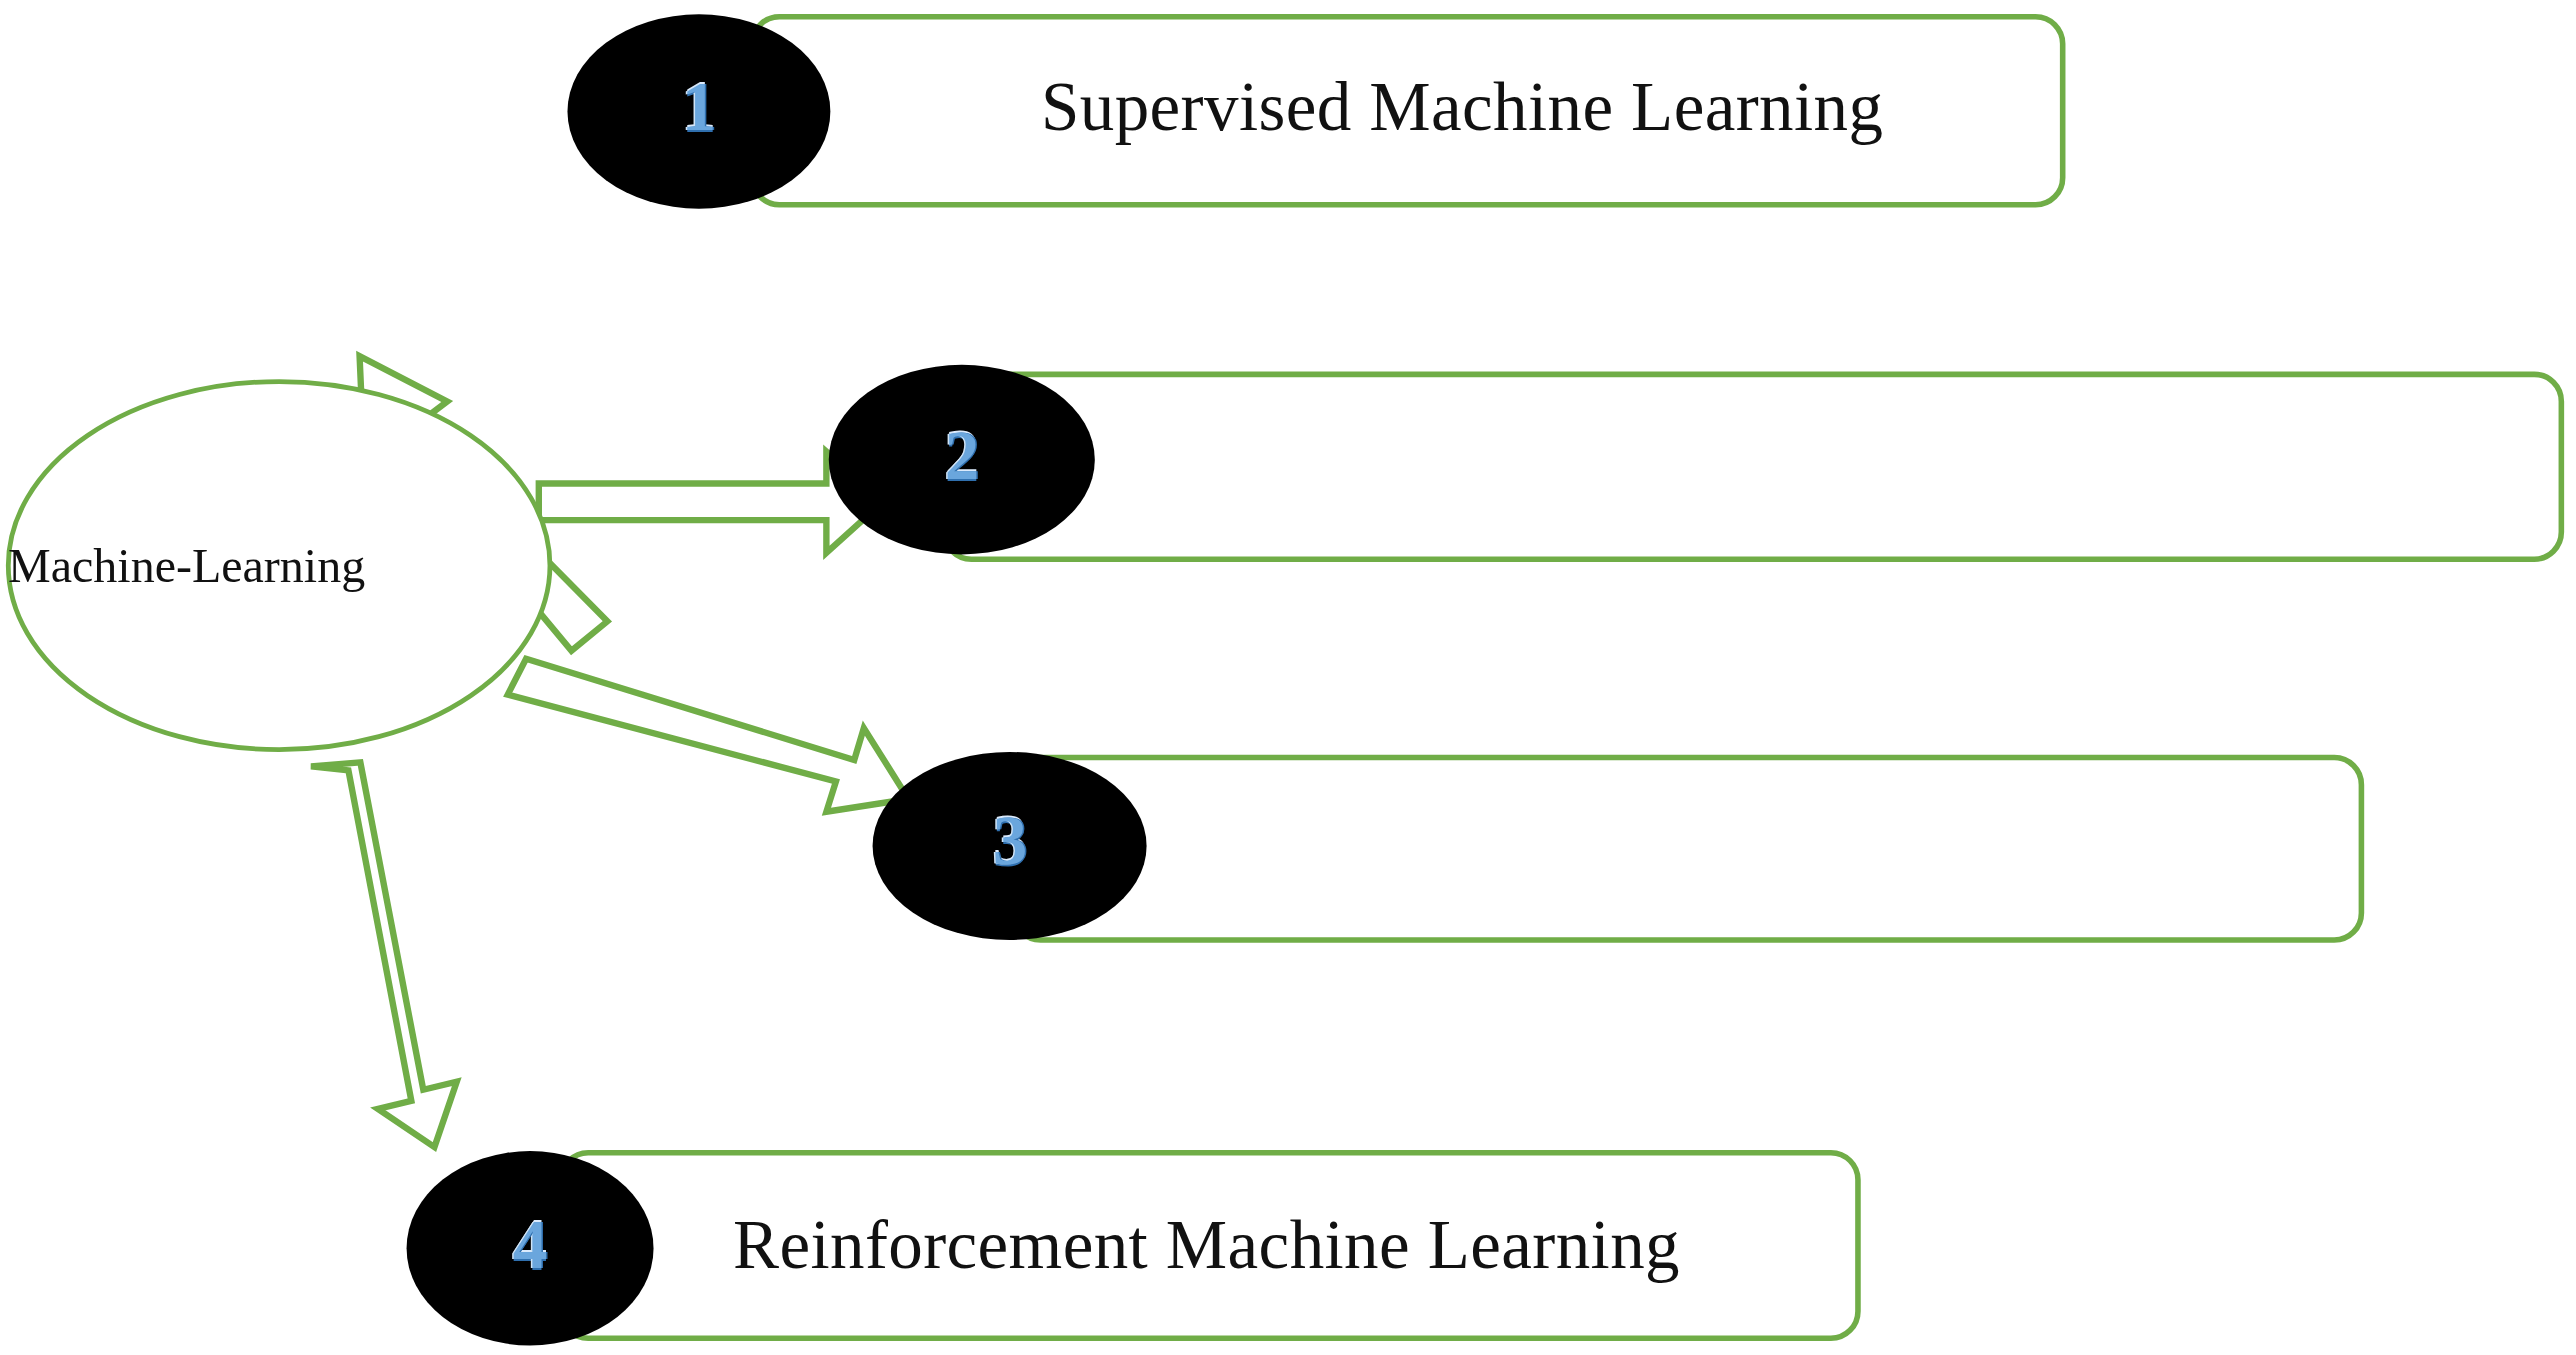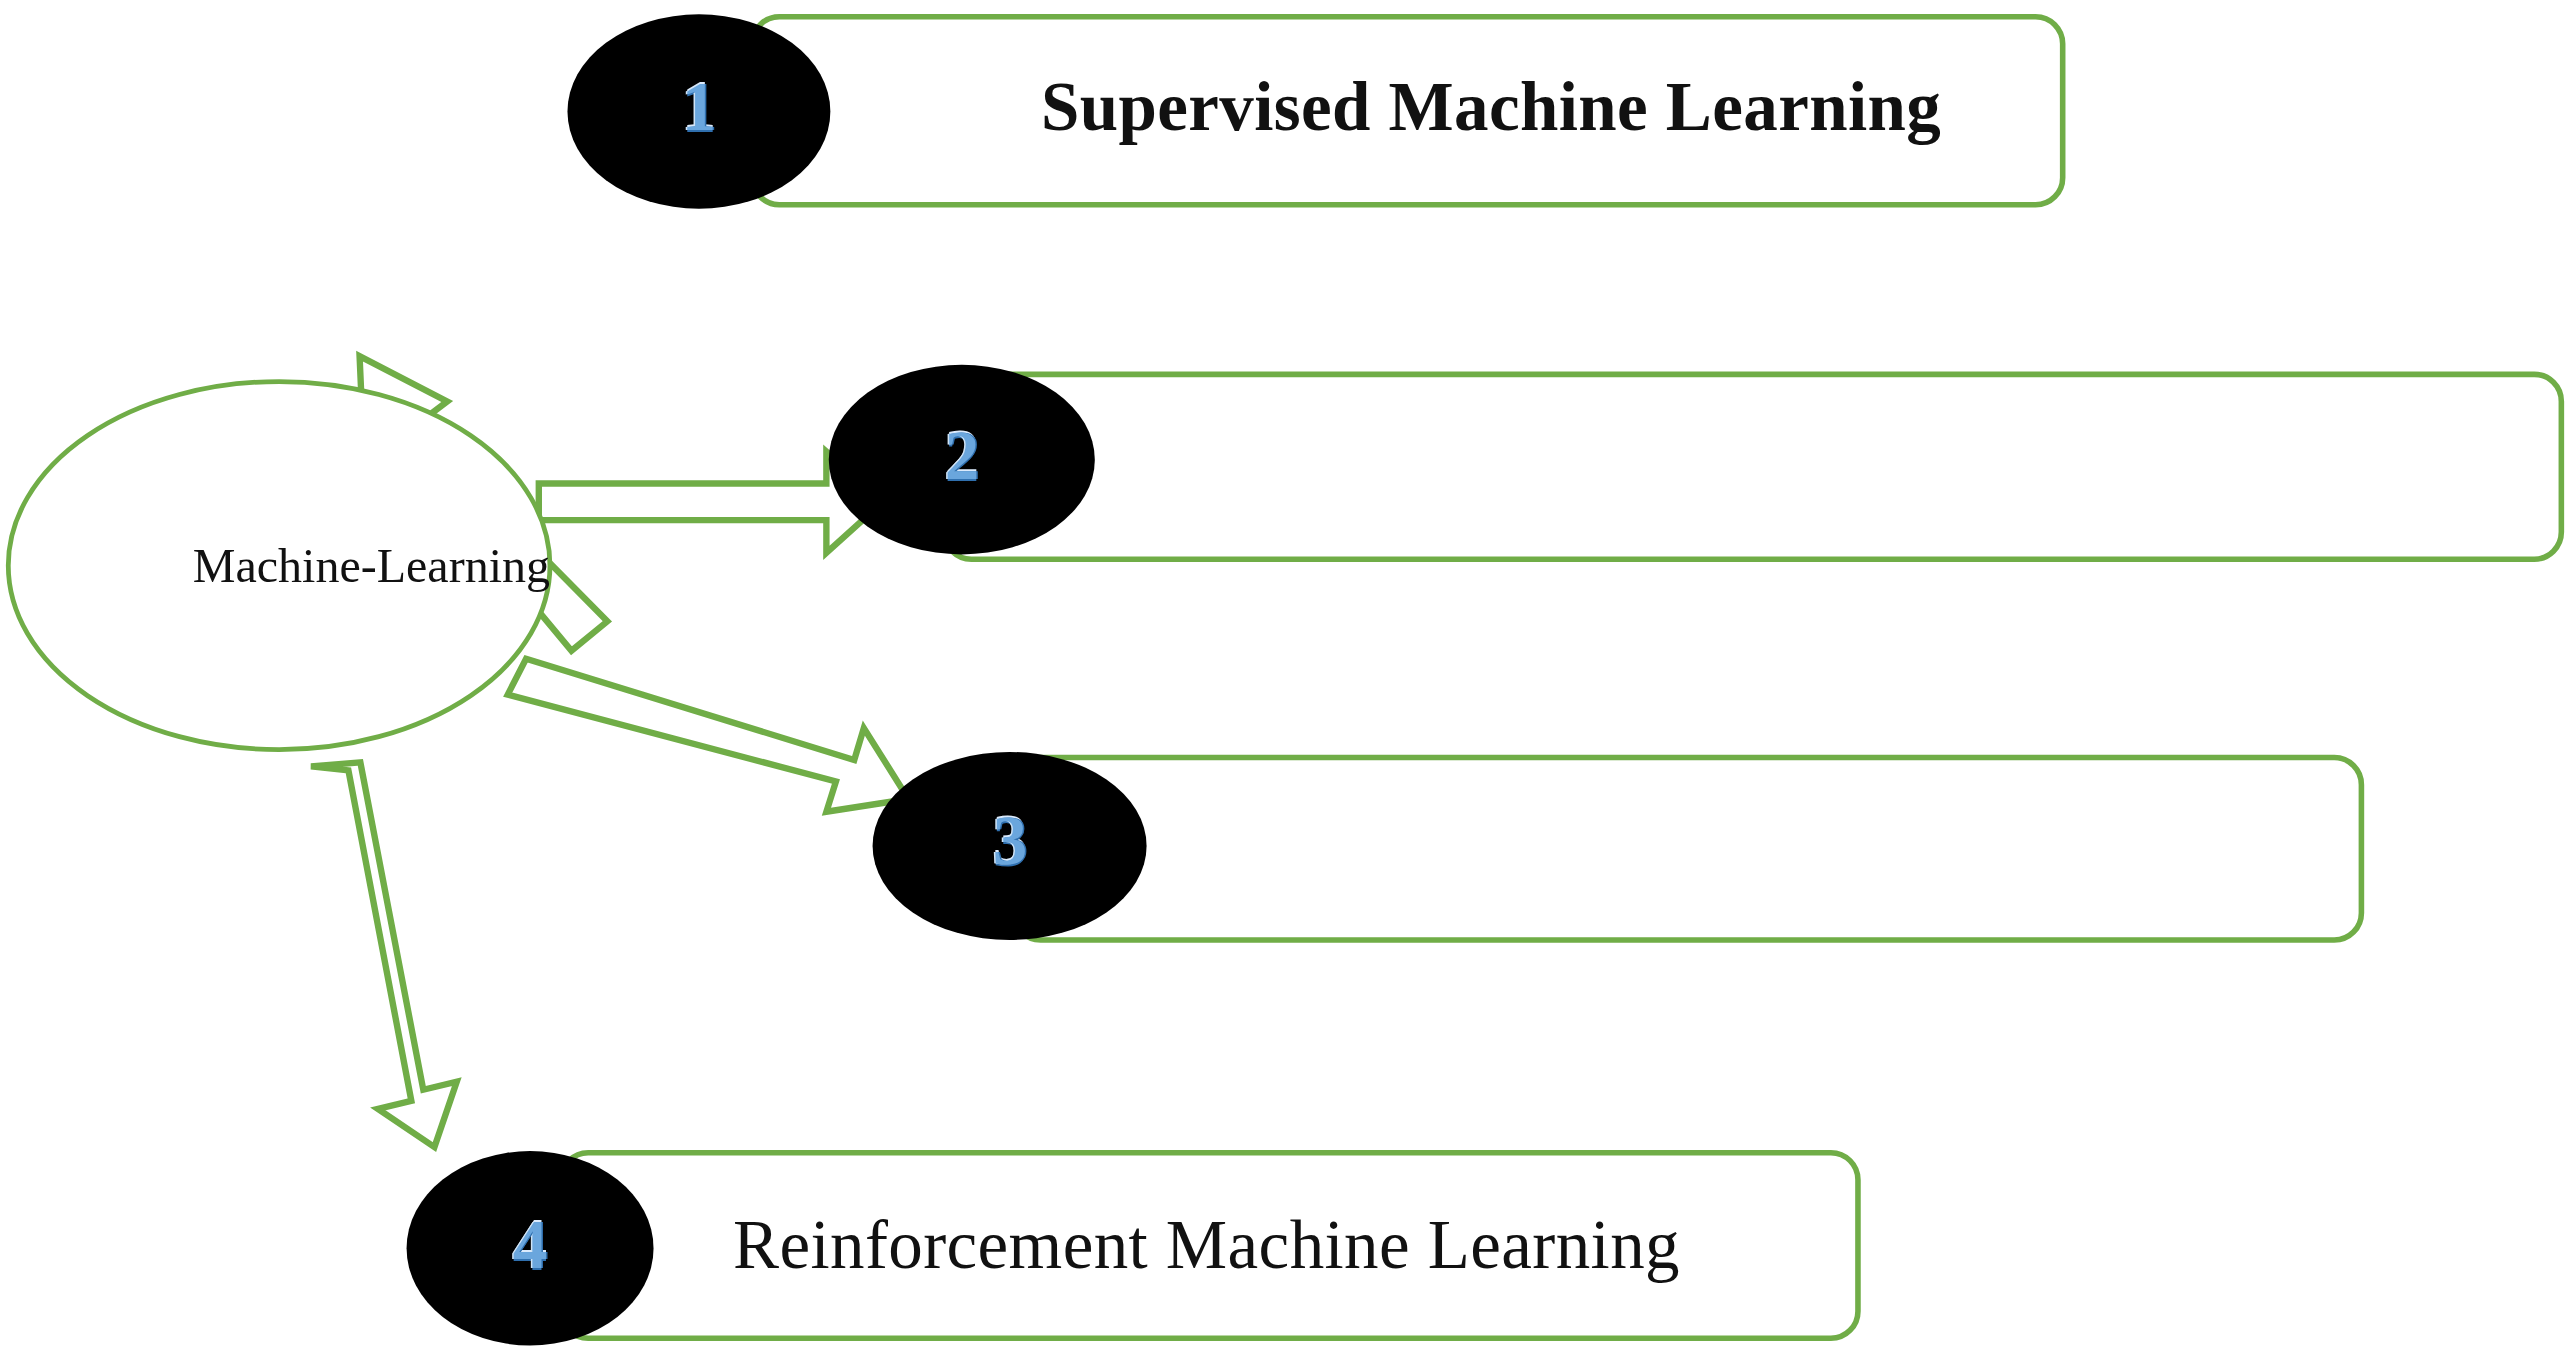--- a/index.html
+++ b/index.html
@@ -36,21 +36,21 @@
     white-space: nowrap;
     letter-spacing: 0.4px;
   }
   .center-label {
     position: absolute;
     color: #111111;
     font-family: "Liberation Serif", "DejaVu Serif", serif;
     font-size: 48px;
     line-height: 1;
     white-space: nowrap;
-    text-align: right;
+    text-align: left;
   }
   .badge-number {
     position: absolute;
     font-family: "Liberation Serif", "DejaVu Serif", serif;
     font-weight: bold;
     font-size: 69px;
     line-height: 1;
     color: #6aa6dd;
     text-align: center;
     text-shadow:
@@ -88,21 +88,21 @@
 
     <ellipse cx="877" cy="140" rx="165" ry="122" fill="#000000"></ellipse>
     <ellipse cx="1207" cy="577" rx="167" ry="119" fill="#000000"></ellipse>
     <ellipse cx="1267" cy="1062" rx="172" ry="118" fill="#000000"></ellipse>
     <ellipse cx="665" cy="1567" rx="155" ry="122" fill="#000000"></ellipse>
   </svg>
 
   <div class="center-label" style="left:8px; top:542px; width:542px;">Machine-Learning</div>
 
   <div class="badge-number" style="left:651px; top:73px; width:96px;">1</div>
-  <div class="node-label" style="left:1041px; top:73px;font-weight:bold;">Supervised Machine Learning</div>
+  <div class="node-label" style="left:1041px; top:73px;">Supervised Machine Learning</div>
 
   <div class="badge-number" style="left:914px; top:422px; width:96px;">2</div>
 
   <div class="badge-number" style="left:962px; top:807px; width:96px;">3</div>
 
   <div class="badge-number" style="left:482px; top:1211px; width:96px;">4</div>
   <div class="node-label" style="left:733px; top:1211px;text-align:center;">Reinforcement Machine Learning</div>
 
 </div>
 

